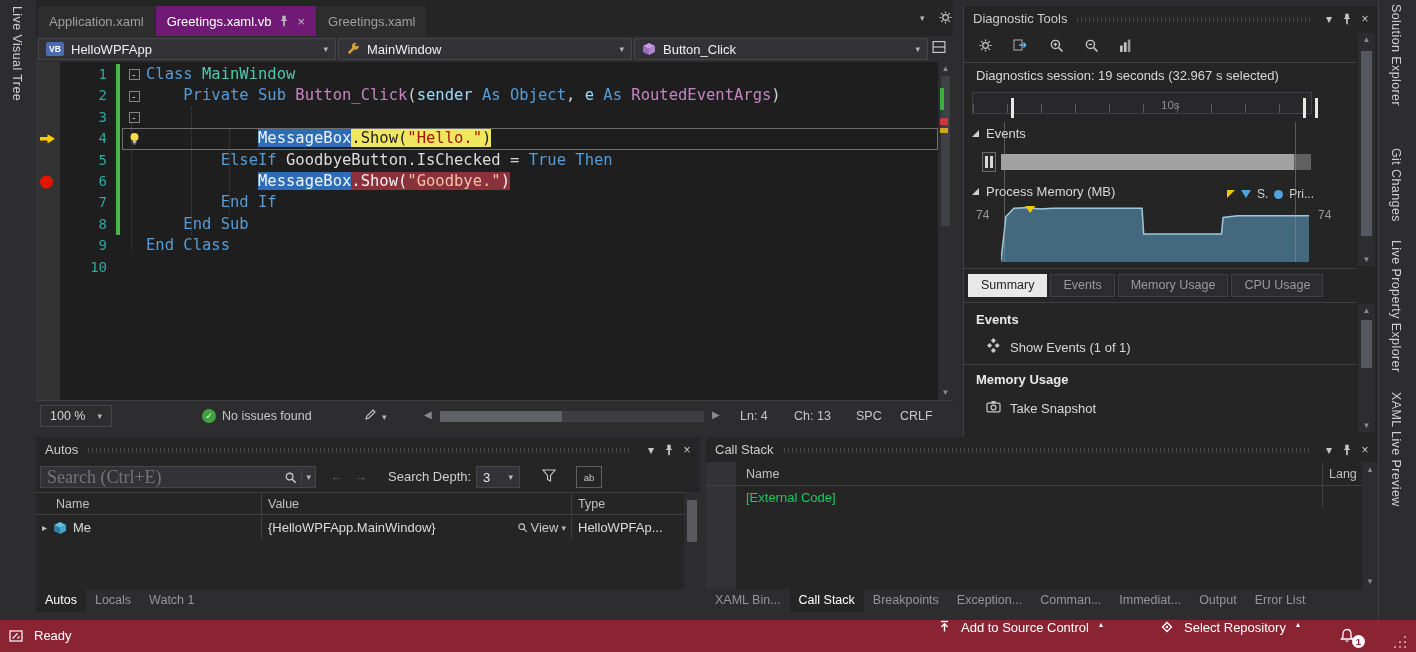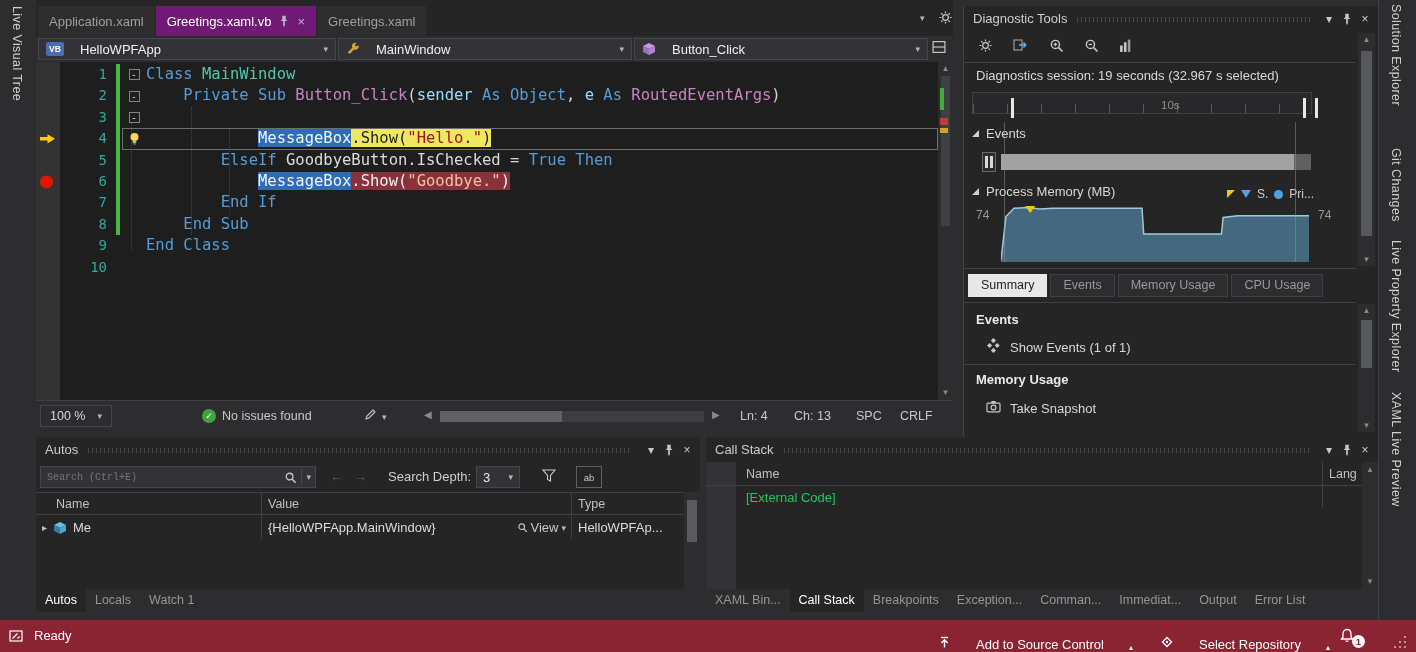--- a/index.html
+++ b/index.html
@@ -8,21 +8,21 @@
   font-family:"Liberation Sans",sans-serif;font-size:13px;overflow:hidden}
 .abs{position:absolute}
 .vtab{position:absolute;left:10px;writing-mode:vertical-rl;font-size:12.5px;color:#cfcfcf;letter-spacing:.4px;white-space:nowrap;cursor:default}
 .chev{font-size:9px;color:#b8b8b8}
 
 .doctab{height:30px;display:flex;align-items:center;gap:7px;padding:0 11px;margin-right:1px;background:#2d2d2d;color:#9f9f9f;font-size:13px;cursor:default}
 .doctab.active{background:#701a75;color:#fff}
 .doctab .tabicon{display:inline-flex;opacity:.9}
 .doctab .close{font-size:13px;color:#c8c8c8}
 
-.combo{position:absolute;top:2px;height:22px;background:#333337;border:1px solid #45454a;display:flex;align-items:center;gap:16px;padding:0 7px;font-size:13px;color:#f0f0f0}
+.combo{position:absolute;top:2px;height:22px;background:#333337;border:1px solid #45454a;display:flex;align-items:center;gap:7px;padding:0 7px;font-size:13px;color:#f0f0f0}
 .combo .chev{margin-left:auto}
 .vbbadge{width:18px;height:14px;background:#4a6cb3;color:#fff;font-size:8.5px;font-weight:bold;display:flex;align-items:center;justify-content:center;border-radius:2px}
 
 .crow{display:flex;align-items:stretch;height:21.4px;width:902px}
 .g{width:24px;position:relative;flex:none}
 .lnum{width:56px;flex:none;text-align:right;padding-right:9px;color:#2fa8a0;font-family:"DejaVu Sans Mono",monospace;font-size:14px;line-height:21.4px}
 .chg{width:4px;flex:none;margin-right:2px}
 .chg.on{background:#4ab649}
 .rest{flex:1;display:flex;align-items:center;min-width:0}
 .rest.curbox{box-shadow:inset 0 0 0 1px #6e6e6e}
@@ -64,24 +64,24 @@
 .cs-name.bold{font-weight:bold;color:#fff}
 .cs-name.dim{color:#22c55e}
 .cs-lang{width:40px;flex:none;padding-left:6px;font-size:13px;color:#dcdcdc;border-left:1px solid #3f3f46;align-self:stretch;display:flex;align-items:center;overflow:hidden;white-space:nowrap}
 
 .agrid-h{display:flex;height:23px;align-items:center;border-top:1px solid #3f3f46;border-bottom:1px solid #3f3f46;color:#c0c0c0;font-size:12.5px}
 .arow{display:flex;height:23px;align-items:center;font-size:13px;color:#dcdcdc}
 .acell-name{width:226px;flex:none;border-right:1px solid #3f3f46;display:flex;align-items:center;gap:6px;padding-left:20px;height:100%;overflow:hidden}
 .acell-val{width:310px;flex:none;border-right:1px solid #3f3f46;display:flex;align-items:center;padding-left:6px;height:100%;overflow:hidden}
 .acell-type{flex:1;padding-left:6px;overflow:hidden;white-space:nowrap}
 .searchbox{position:absolute;left:4px;top:4px;width:276px;height:22px;background:#333337;border:1px solid #45454a;display:flex;align-items:center}
-.searchbox input{flex:1;background:transparent;border:none;outline:none;color:#a3a3a3;font-size:10px;padding:0 6px;font-family:Liberation Mono, monospace}
+.searchbox input{flex:1;background:transparent;border:none;outline:none;color:#a3a3a3;font-size:18px;padding:0 6px;font-family:Liberation Serif, serif}
 
 .sbar{position:absolute;left:0;top:620px;width:1416px;height:32px;background:#8a2332;color:#fff;font-size:13px}
-.sbar .grp{position:absolute;top:0;height:32px;display:flex;align-items:flex-end;gap:25px;cursor:default}
+.sbar .grp{position:absolute;top:0;height:32px;display:flex;align-items:flex-start;gap:10px;cursor:default}
 .caret{font-size:8px;color:#fff}
 </style>
 </head>
 <body>
 
 <div class="screen">
 
   <div class="abs" style="left:0;top:0;width:36px;height:620px;background:#2d2d30">
     <div class="vtab" style="top:6px">Live Visual Tree</div>
   </div>

